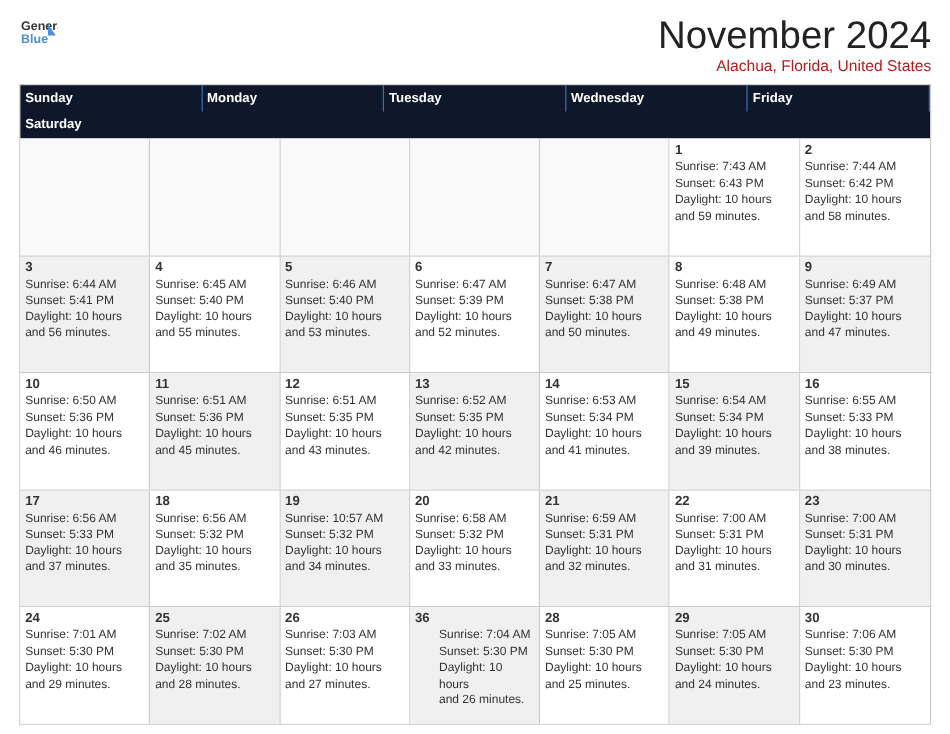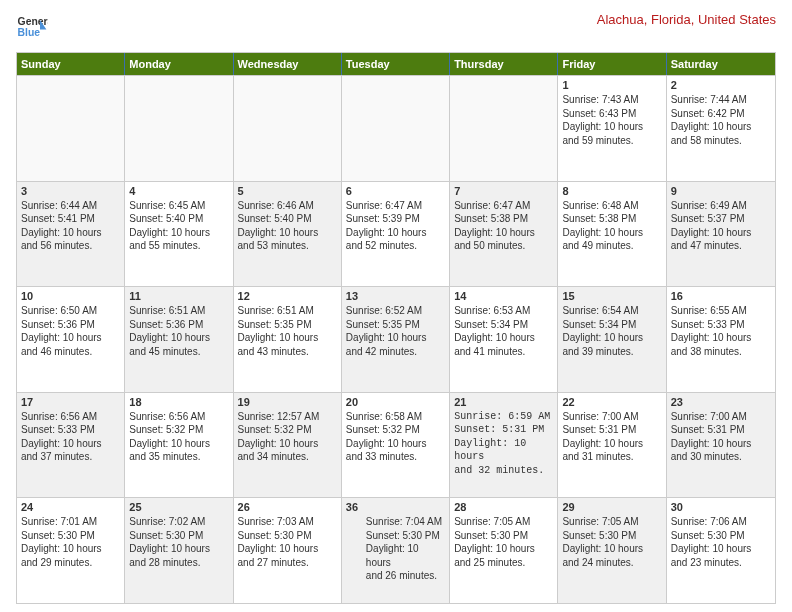--- a/index.html
+++ b/index.html
@@ -46,22 +46,22 @@
       color: #b91c1c;
     }
     .calendar {
       flex: 1;
       display: flex;
       flex-direction: column;
       border: 1px solid #ccc;
     }
     .cal-header {
       display: grid;
-      grid-template-columns: repeat(7, 1fr);
-      background: #4d7c0f;
+      grid-template-columns: repeat(5, 1fr);
+      background: #0f172a;
     }
     .cal-header-cell {
       color: #fff;
       font-size: 11px;
       font-weight: bold;
       padding: 5px 4px;
       text-align: left;
       border-right: 1px solid #3a6faf;
     }
     .cal-header-cell:last-child { border-right: none; }
@@ -108,31 +108,31 @@
     <div class="logo">
       <svg class="logo-icon" viewBox="0 0 40 40">
 
         <text x="2" y="16" font-size="13" font-weight="bold" fill="#333" font-family="Arial">General</text>
         <text x="2" y="30" font-size="13" font-weight="bold" fill="#4a90d9" font-family="Arial">Blue</text>
 
         <polygon points="36,8 44,20 36,20" fill="#4a90d9" transform="translate(-6,2)"></polygon>
       </svg>
     </div>
     <div class="title-block">
+      <div class="month-title">November 2024</div>
       <div class="location">Alachua, Florida, United States</div>
     </div>
   </div>
 
   <div class="calendar">
     <div class="cal-header">
     <div class="cal-header-cell">Sunday</div>
         <div class="cal-header-cell">Monday</div>
+        <div class="cal-header-cell">Tuesday</div>
         <div class="cal-header-cell">Wednesday</div>
-        <div class="cal-header-cell">Tuesday</div>
-        <div class="cal-header-cell">Thursday</div>
         <div class="cal-header-cell">Friday</div>
         <div class="cal-header-cell">Saturday</div>
       </div>
     <div class="cal-body">
     <div class="cal-row">
           <div class="cal-cell empty"></div>
           <div class="cal-cell empty"></div>
           <div class="cal-cell empty"></div>
           <div class="cal-cell empty"></div>
           <div class="cal-cell empty"></div>
@@ -263,35 +263,35 @@
           </div>
           <div class="cal-cell">
             <span class="day-num">18</span>
             <div class="cell-text" style="white-space: pre-line;">Sunrise: 6:56 AM
 Sunset: 5:32 PM
 Daylight: 10 hours
 and 35 minutes.</div>
           </div>
           <div class="cal-cell shaded">
             <span class="day-num">19</span>
-            <div class="cell-text" style="white-space: pre-line;">Sunrise: 12:57 AM
+            <div class="cell-text" style="white-space: pre-line;">Sunrise: 10:57 AM
 Sunset: 5:32 PM
 Daylight: 10 hours
 and 34 minutes.</div>
           </div>
           <div class="cal-cell">
             <span class="day-num">20</span>
             <div class="cell-text" style="white-space: pre-line;">Sunrise: 6:58 AM
 Sunset: 5:32 PM
 Daylight: 10 hours
 and 33 minutes.</div>
           </div>
           <div class="cal-cell shaded">
             <span class="day-num">21</span>
-            <div class="cell-text" style="white-space: pre-line; font-family: Liberation Mono, monospace;">Sunrise: 6:59 AM
+            <div class="cell-text" style="white-space: pre-line;">Sunrise: 6:59 AM
 Sunset: 5:31 PM
 Daylight: 10 hours
 and 32 minutes.</div>
           </div>
           <div class="cal-cell">
             <span class="day-num">22</span>
             <div class="cell-text" style="white-space: pre-line;">Sunrise: 7:00 AM
 Sunset: 5:31 PM
 Daylight: 10 hours
 and 31 minutes.</div>

